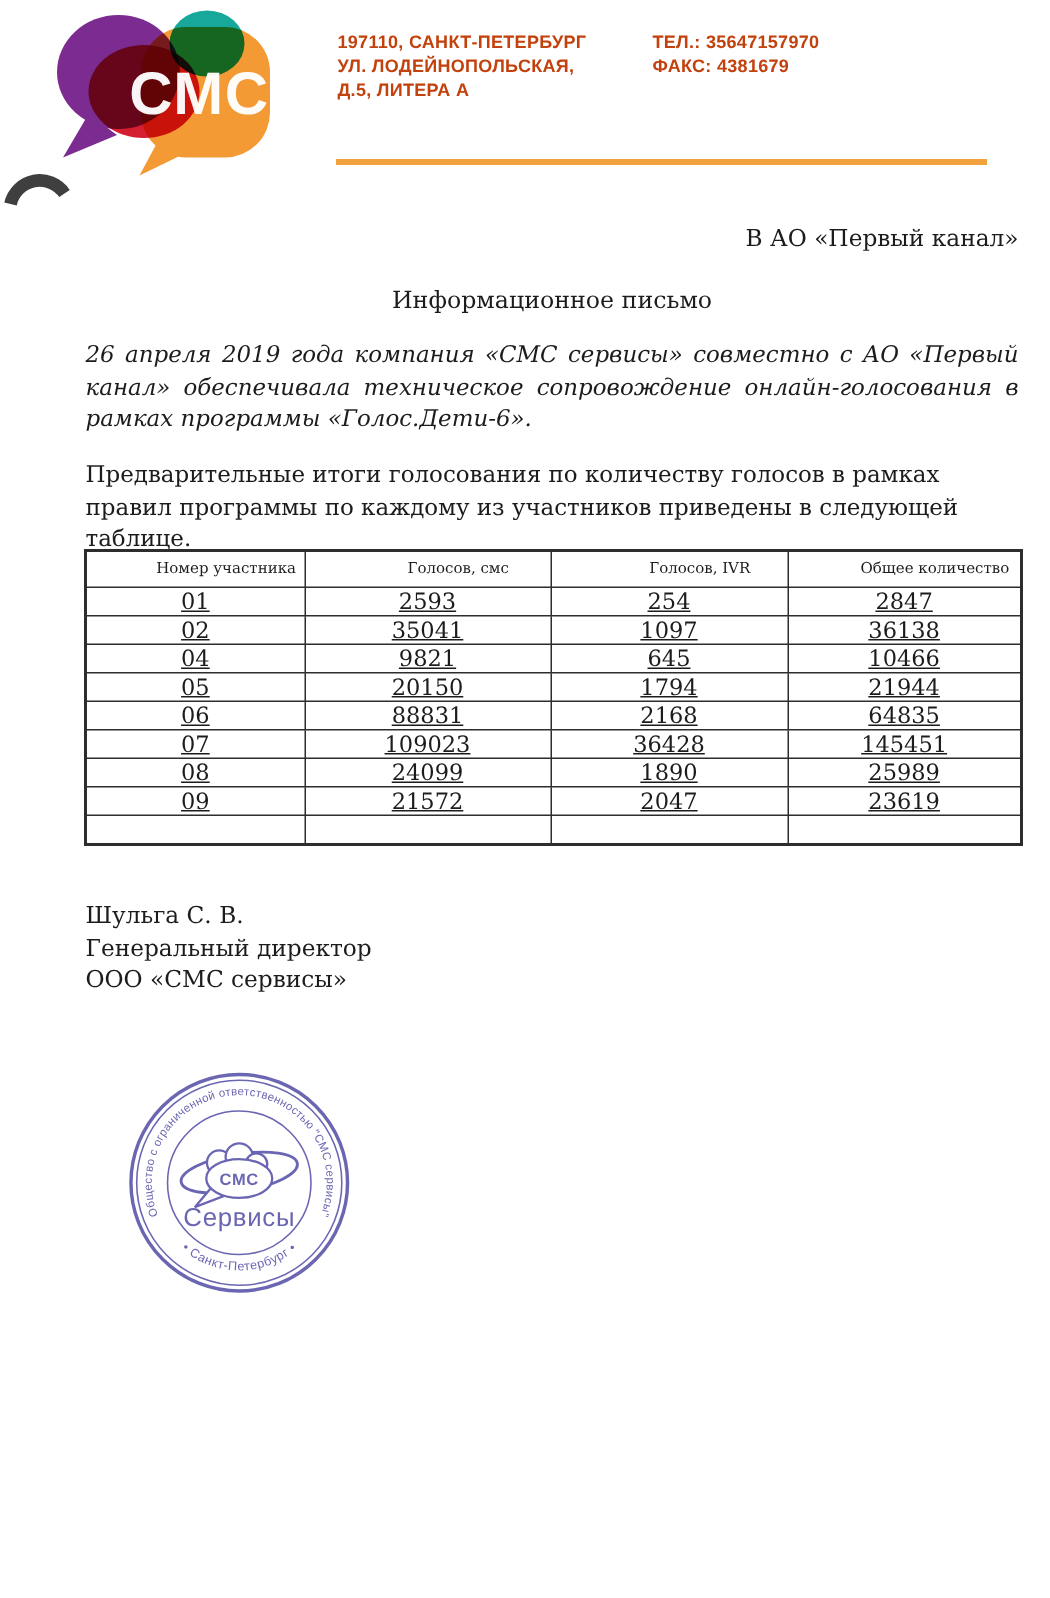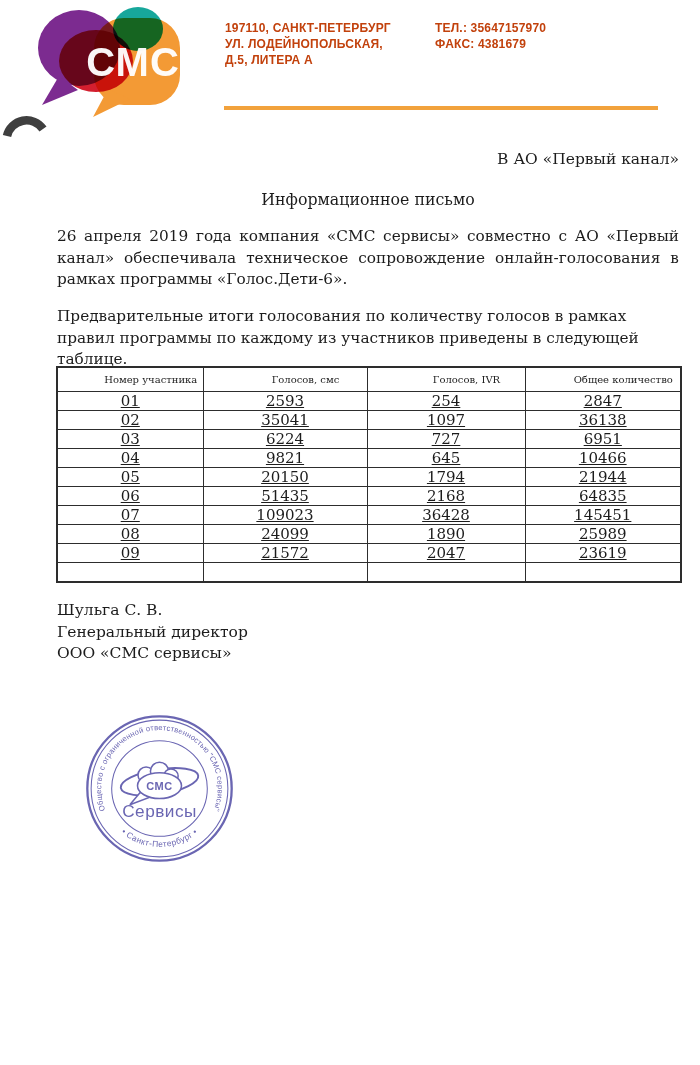--- a/index.html
+++ b/index.html
@@ -93,21 +93,21 @@
 <div class="orange-rule"></div>
 
 <svg class="scan-mark" width="46" height="32" viewBox="0 0 46 32" aria-hidden="true">
   <path d="M 5 26 A 20 20 0 0 1 41 19" fill="none" stroke="#3f3f3f" stroke-width="8.5"></path>
 </svg>
 
 <div class="content recipient" style="position:absolute;">В АО «Первый канал»</div>
 
 <div class="content letter-title" style="position:absolute;">Информационное письмо</div>
 
-<div class="content para para-1" style="position:absolute;">26 апреля 2019 года компания «СМС сервисы» совместно с АО «Первый канал» обеспечивала техническое сопровождение онлайн-голосования в рамках программы «Голос.Дети-6».</div>
+<div class="content para para-1" style="position:absolute;font-style:italic;">26 апреля 2019 года компания «СМС сервисы» совместно с АО «Первый канал» обеспечивала техническое сопровождение онлайн-голосования в рамках программы «Голос.Дети-6».</div>
 
 <div class="content para para-2" style="position:absolute;">Предварительные итоги голосования по количеству голосов в рамках правил программы по каждому из участников приведены в следующей таблице.</div>
 
 <table class="votes-table">
   <colgroup>
     <col class="col-1">
       <col class="col-2">
       <col class="col-3">
       <col class="col-4">
   </colgroup>
@@ -126,40 +126,34 @@
       <td>254</td>
       <td>2847</td>
     </tr>
     <tr>
       <td>02</td>
       <td>35041</td>
       <td>1097</td>
       <td>36138</td>
     </tr>
     <tr>
-      <td>03</td>
-      <td>6224</td>
-      <td>727</td>
-      <td>6951</td>
-    </tr>
-    <tr>
       <td>04</td>
       <td>9821</td>
       <td>645</td>
       <td>10466</td>
     </tr>
     <tr>
       <td>05</td>
       <td>20150</td>
       <td>1794</td>
       <td>21944</td>
     </tr>
     <tr>
       <td>06</td>
-      <td>51435</td>
+      <td>88831</td>
       <td>2168</td>
       <td>64835</td>
     </tr>
     <tr>
       <td>07</td>
       <td>109023</td>
       <td>36428</td>
       <td>145451</td>
     </tr>
     <tr>

